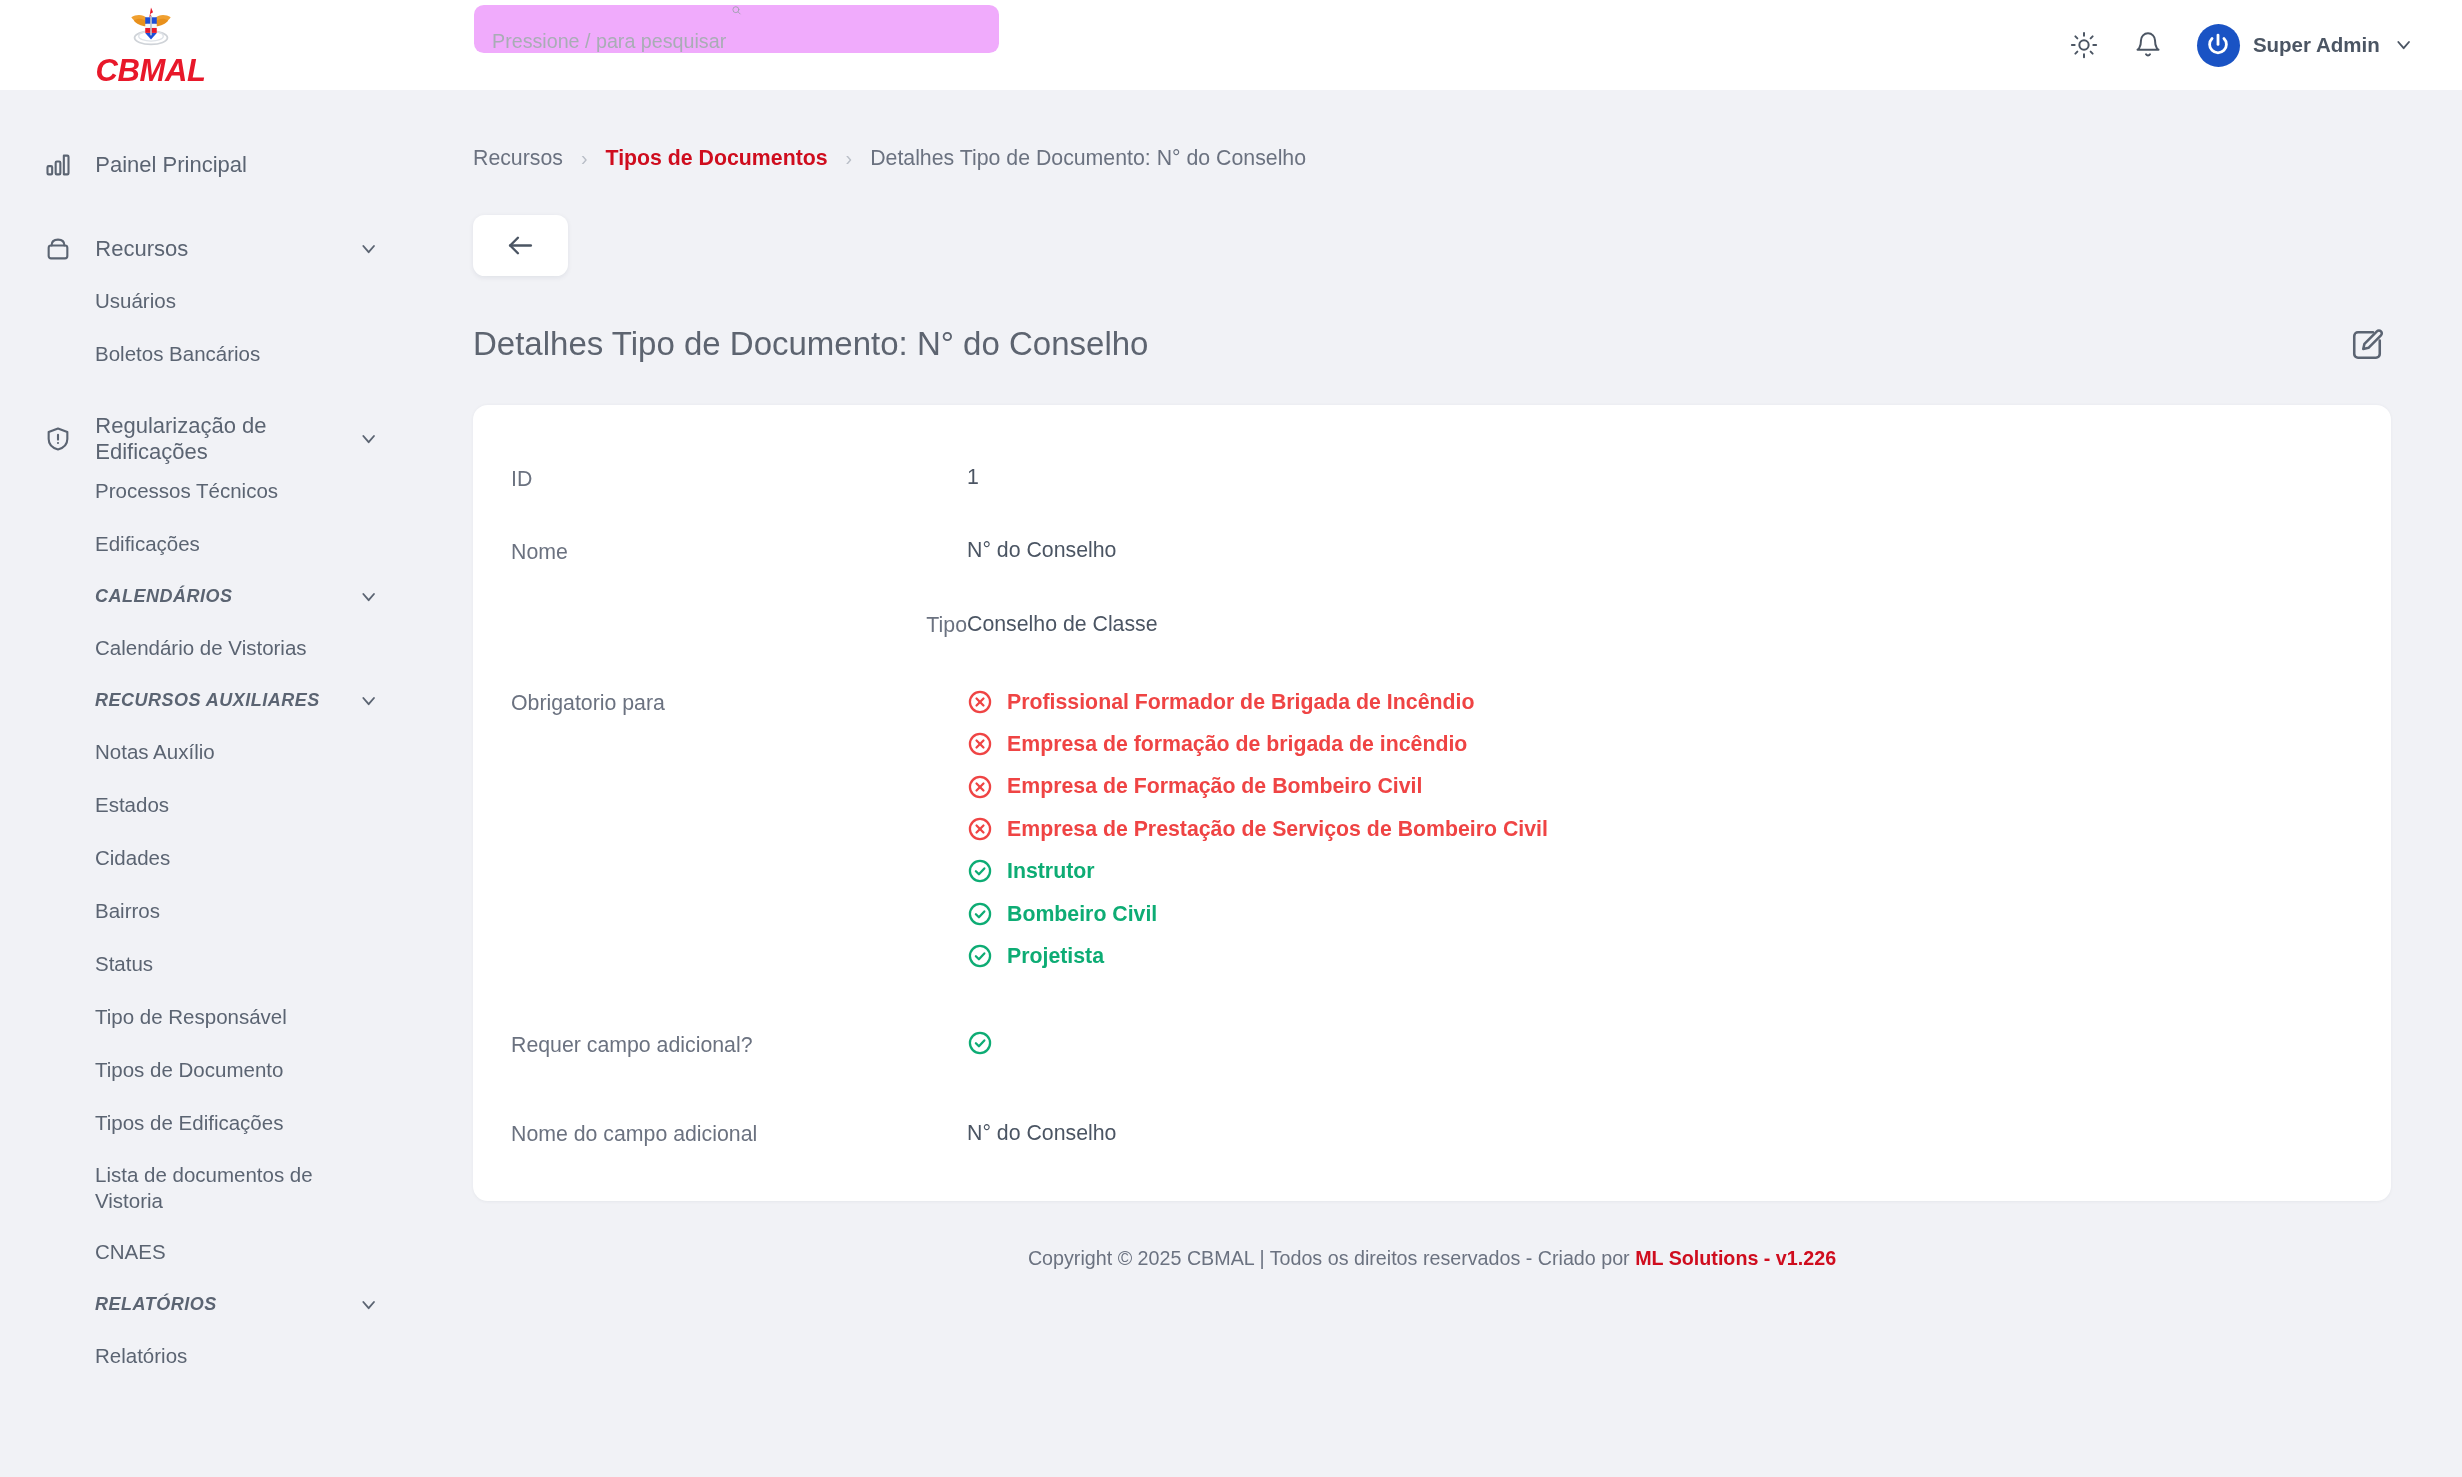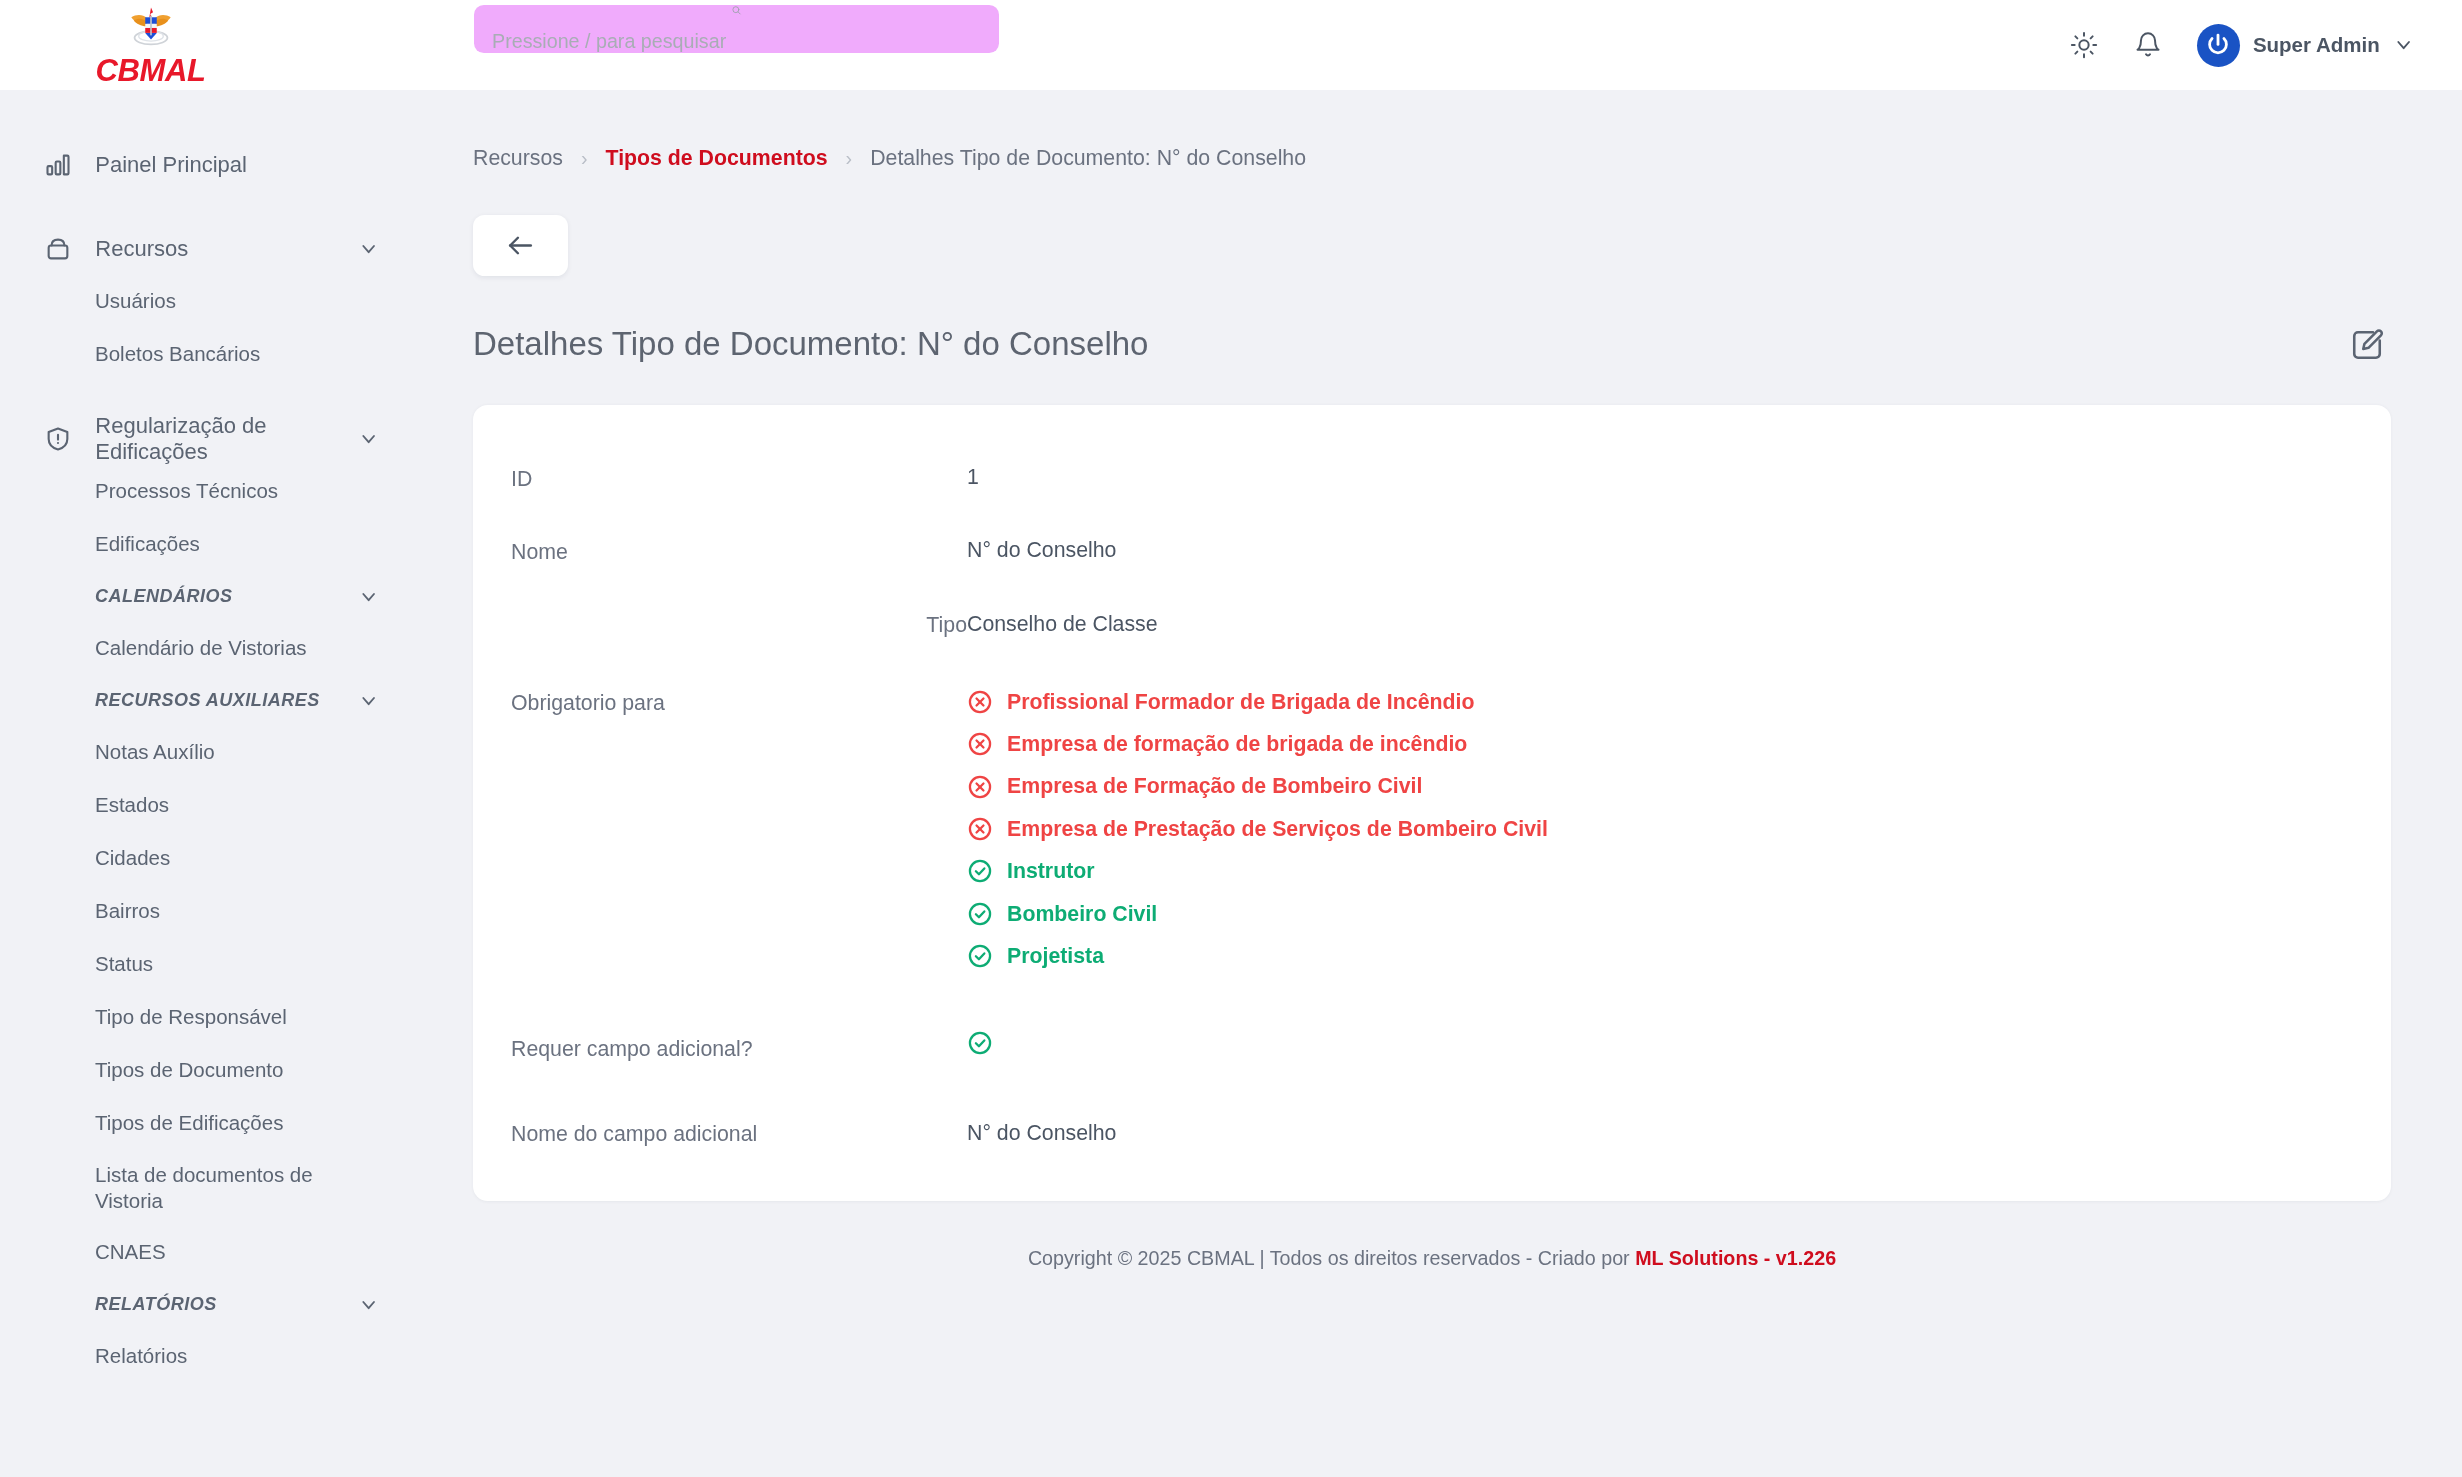--- a/index.html
+++ b/index.html
@@ -452,21 +452,21 @@
           <svg class="tag-ico" viewBox="0 0 24 24" fill="none" stroke="#0dac74" stroke-width="2.1" stroke-linecap="round" stroke-linejoin="round">
             <circle cx="12" cy="12" r="9.3"></circle>
               <polyline points="8.2 12.2 11 15 16 9.6"></polyline>
           </svg>
           <span>Projetista</span>
         </div>
 
       </div>
     </div>
 
-    <div class="row" style="padding-top:48px;align-items:flex-end;">
+    <div class="row" style="padding-top:48px;">
       <div class="rlabel">Requer campo adicional?</div>
       <div class="rvalue">
         <svg width="26" height="26" viewBox="0 0 24 24" fill="none" stroke="#0dac74" stroke-width="2.1" stroke-linecap="round" stroke-linejoin="round">
           <circle cx="12" cy="12" r="9.3"></circle>
             <polyline points="8.2 12.2 11 15 16 9.6"></polyline>
         </svg>
       </div>
     </div>
 
     <div class="row" style="padding-top:43px;">

